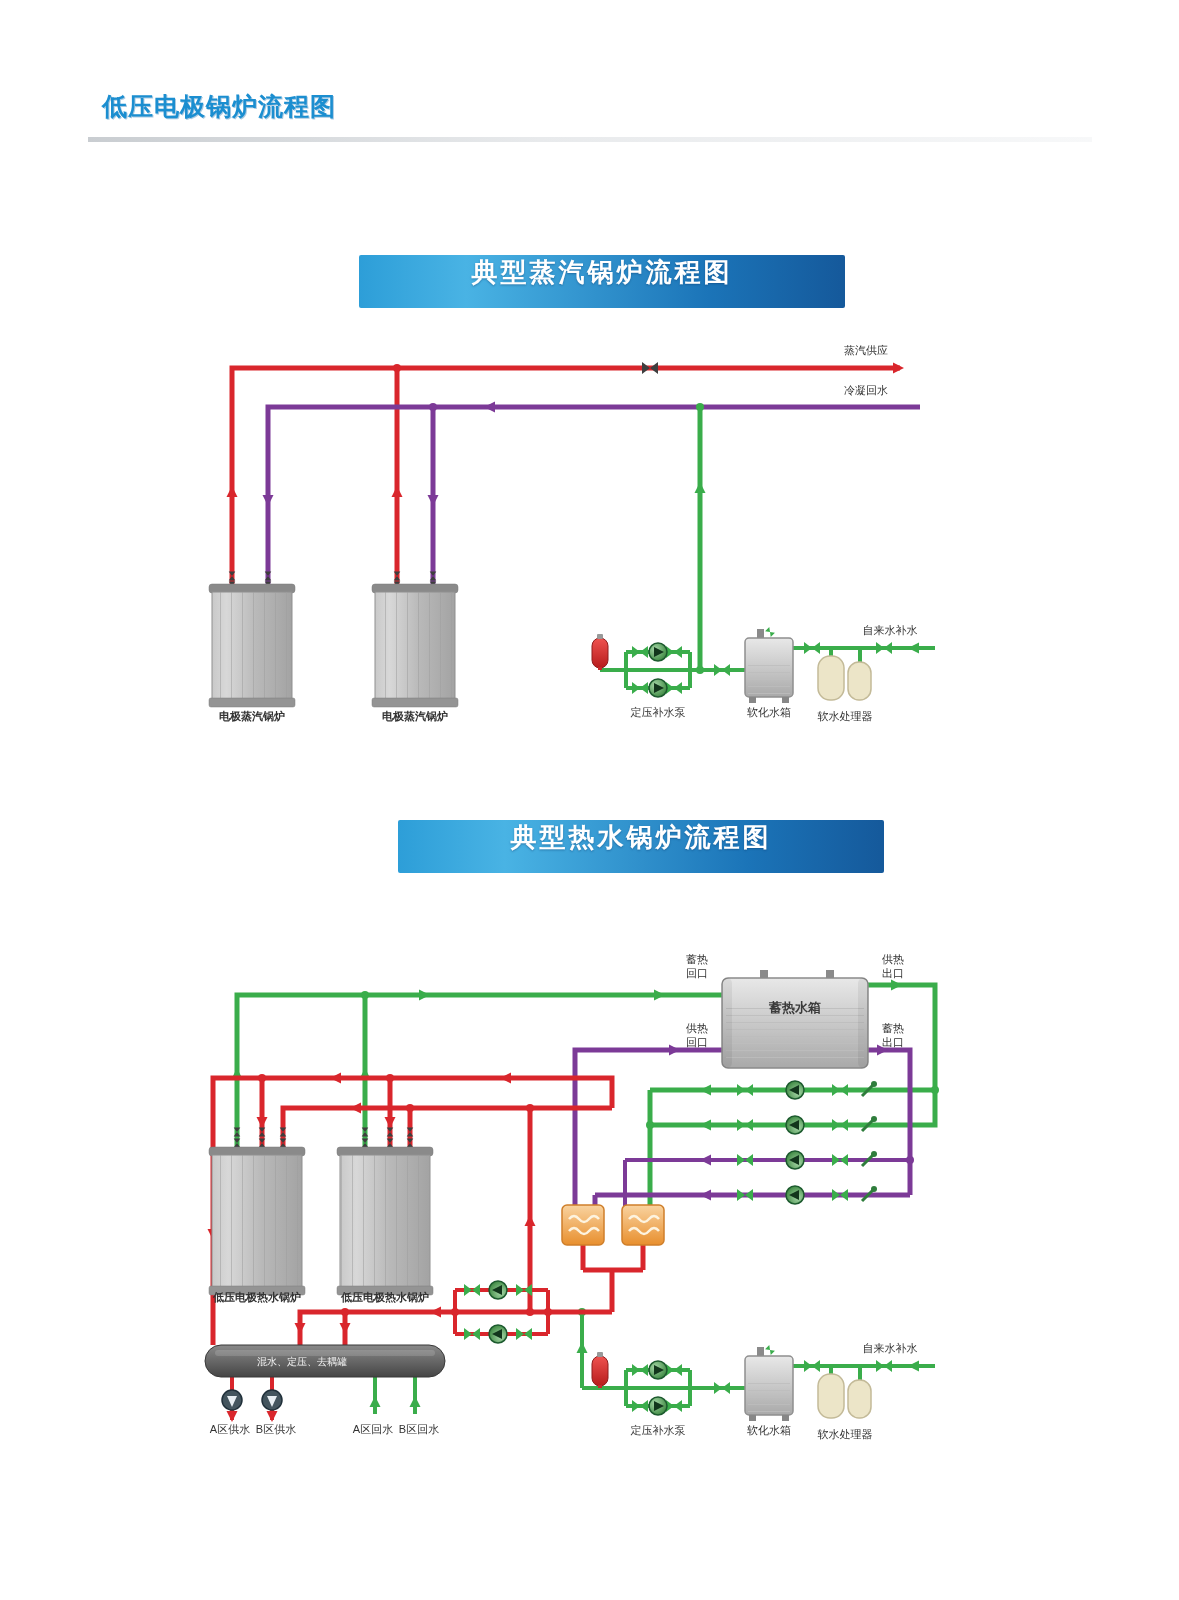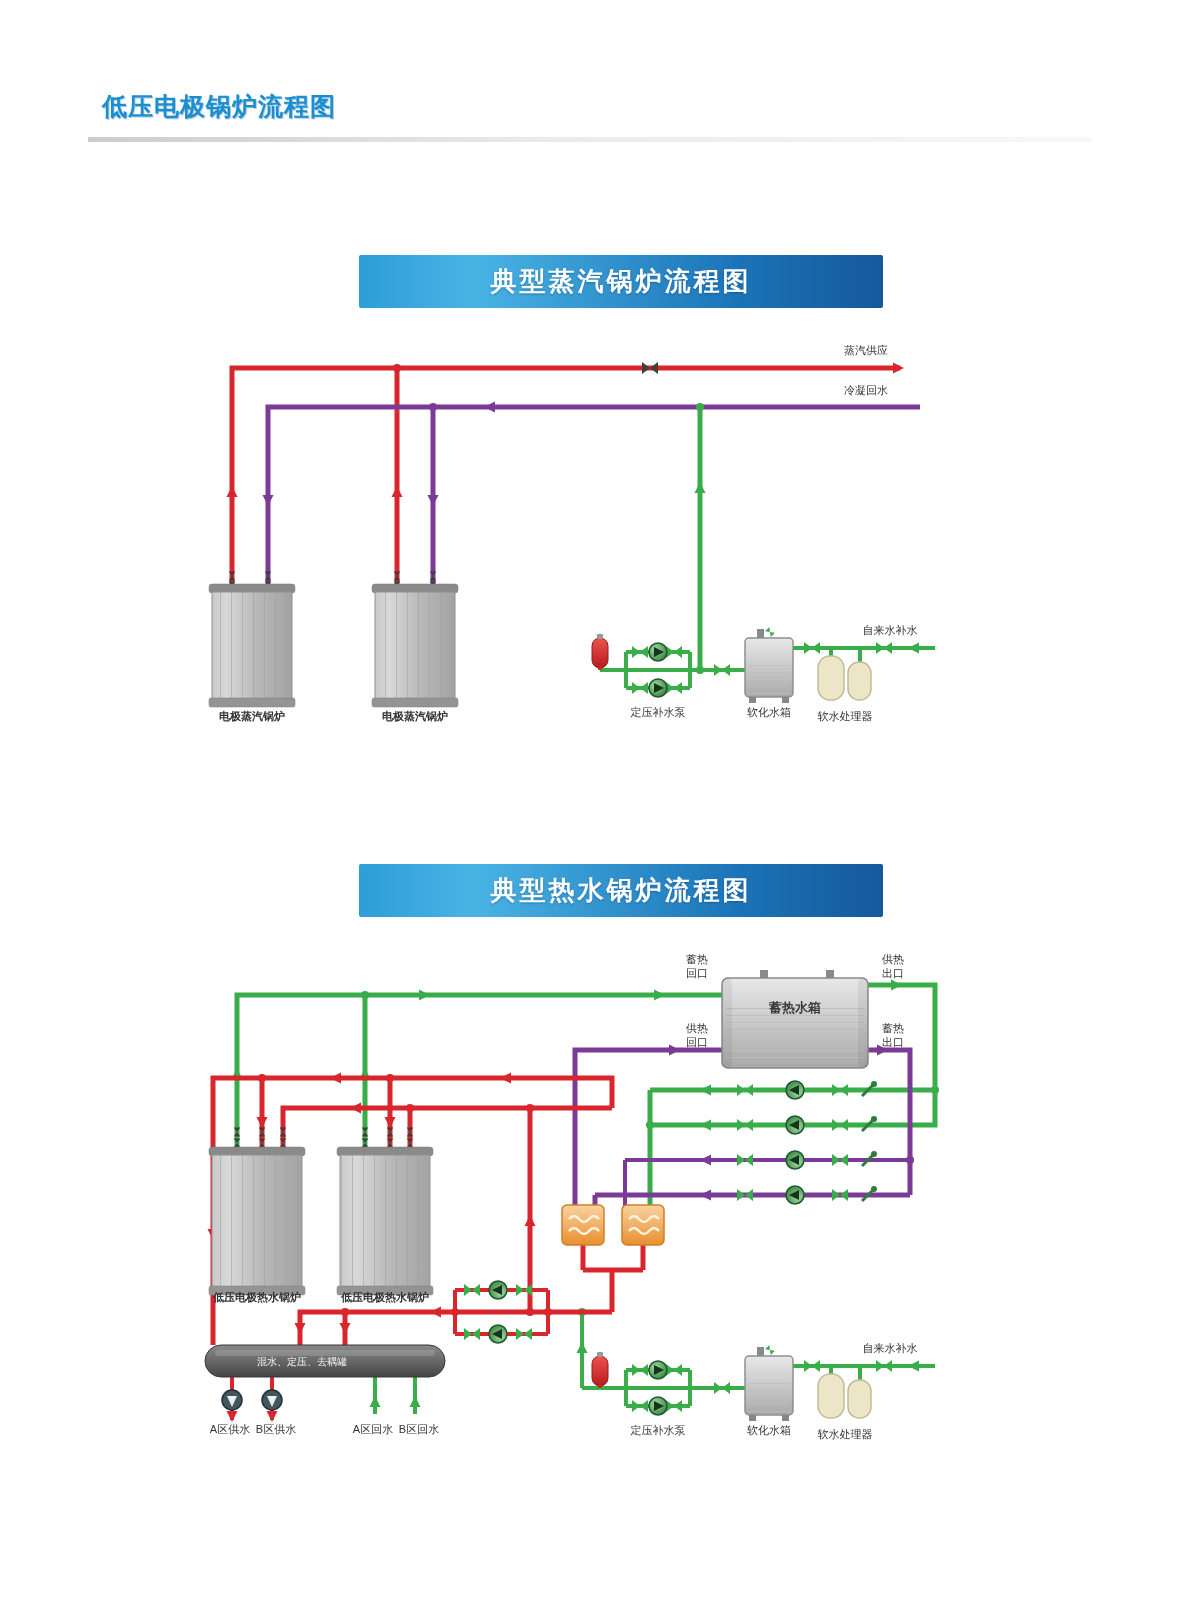--- a/index.html
+++ b/index.html
@@ -2,27 +2,27 @@
 <html><head>
 <meta charset="utf-8">
 <style>
   html,body{margin:0;padding:0;background:#fff;}
   .page{position:relative;width:1179px;height:1600px;background:#fff;overflow:hidden;
         font-family:"Liberation Sans","DejaVu Sans",sans-serif;}
   .page-title{position:absolute;left:102px;top:78px;font-size:25px;font-weight:bold;
         color:#1b8ed0;letter-spacing:1px;text-shadow:1px 1px 0 rgba(15,104,168,.35);margin-top:12px;}
   .title-divider{position:absolute;left:88px;top:137px;width:1004px;height:5px;
         background:linear-gradient(90deg,#c9cdd1 0%,#e8eaec 45%,#f7f8f9 100%);}
-  .banner{position:absolute;left:359px;width:524px;height:53px;border-radius:2px;
+  .banner{position:absolute;left:359px;width:486px;height:53px;border-radius:2px;
         background:linear-gradient(90deg,#2d9ed8 0%,#49b3e4 22%,#1b74b8 72%,#15599b 100%);
-        display:flex;align-items:center;justify-content:center;
+        display:flex;align-items:flex-start;justify-content:center;
         color:#fff;font-size:26px;font-weight:bold;letter-spacing:3px;
         text-shadow:0 1px 2px rgba(10,60,110,.45);}
   .banner1{top:255px;}
-  .banner2{top:864px;}
+  .banner2{top:820px;margin-left:39px;}
   svg{position:absolute;left:0;top:0;}
   .pipe{fill:none;stroke-linejoin:miter;}
   .red{stroke:#d9262c}.grn{stroke:#3aad4b}.pur{stroke:#7c3a97}
   .w5{stroke-width:5}.w4{stroke-width:4}
   .f-red{fill:#d9262c}.f-grn{fill:#3aad4b}.f-pur{fill:#7c3a97}
   text{font-family:"Liberation Sans","DejaVu Sans",sans-serif;font-size:11px;fill:#333;text-anchor:middle;}
   .b{font-weight:bold}
   .tank-label{font-size:13px;font-weight:bold;fill:#3a3a3a;}
   .wlbl{fill:#f5f5f5;font-size:10px;}
 </style>

